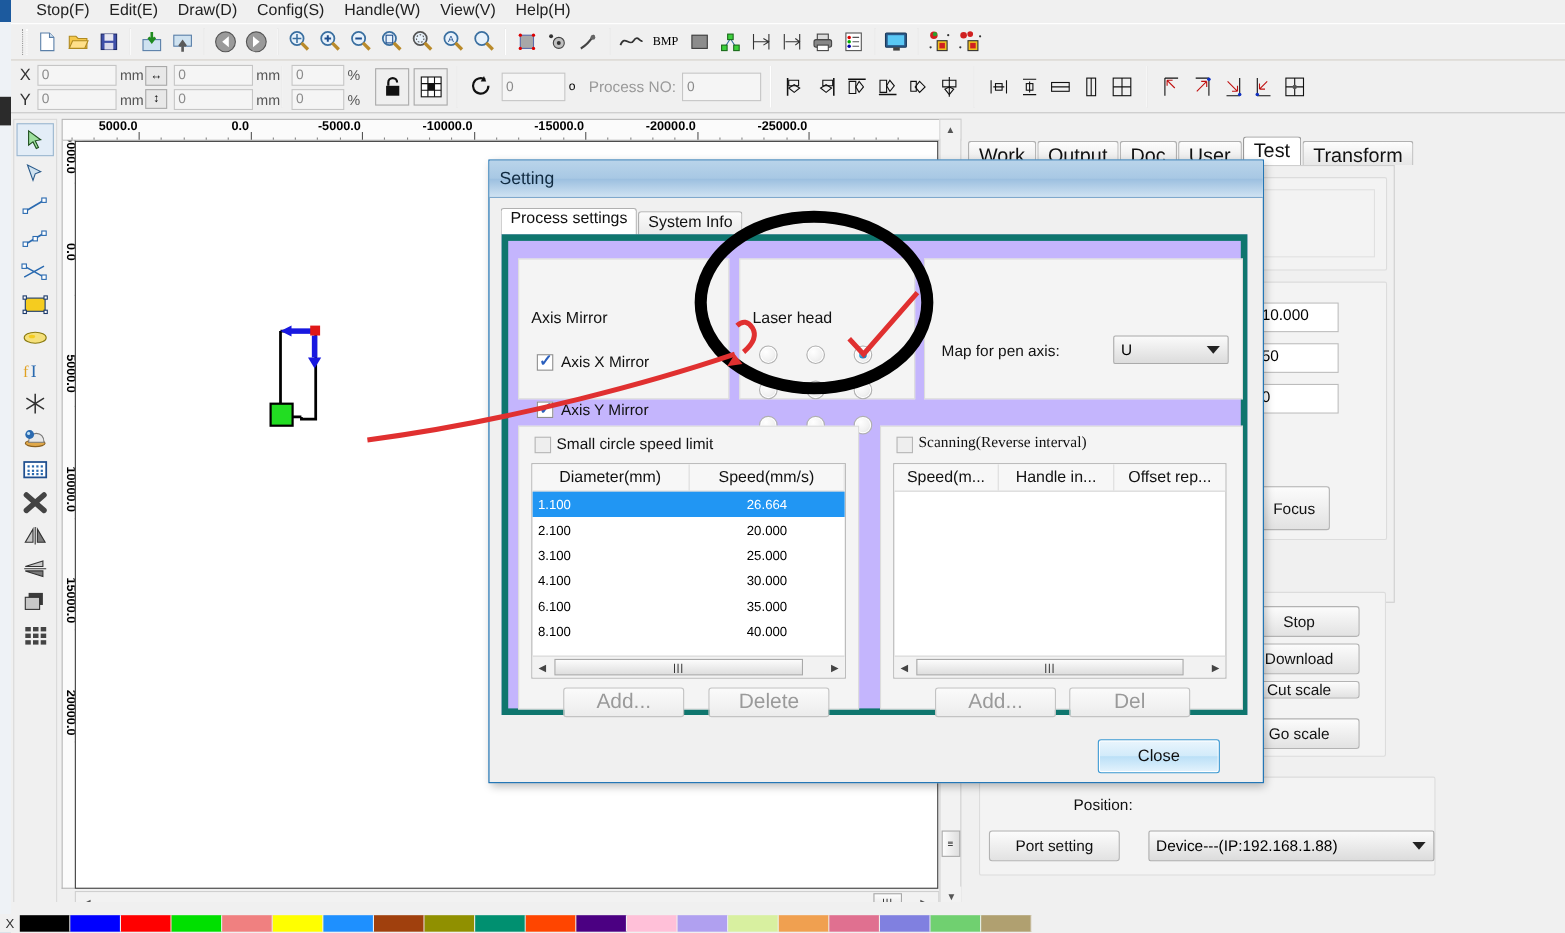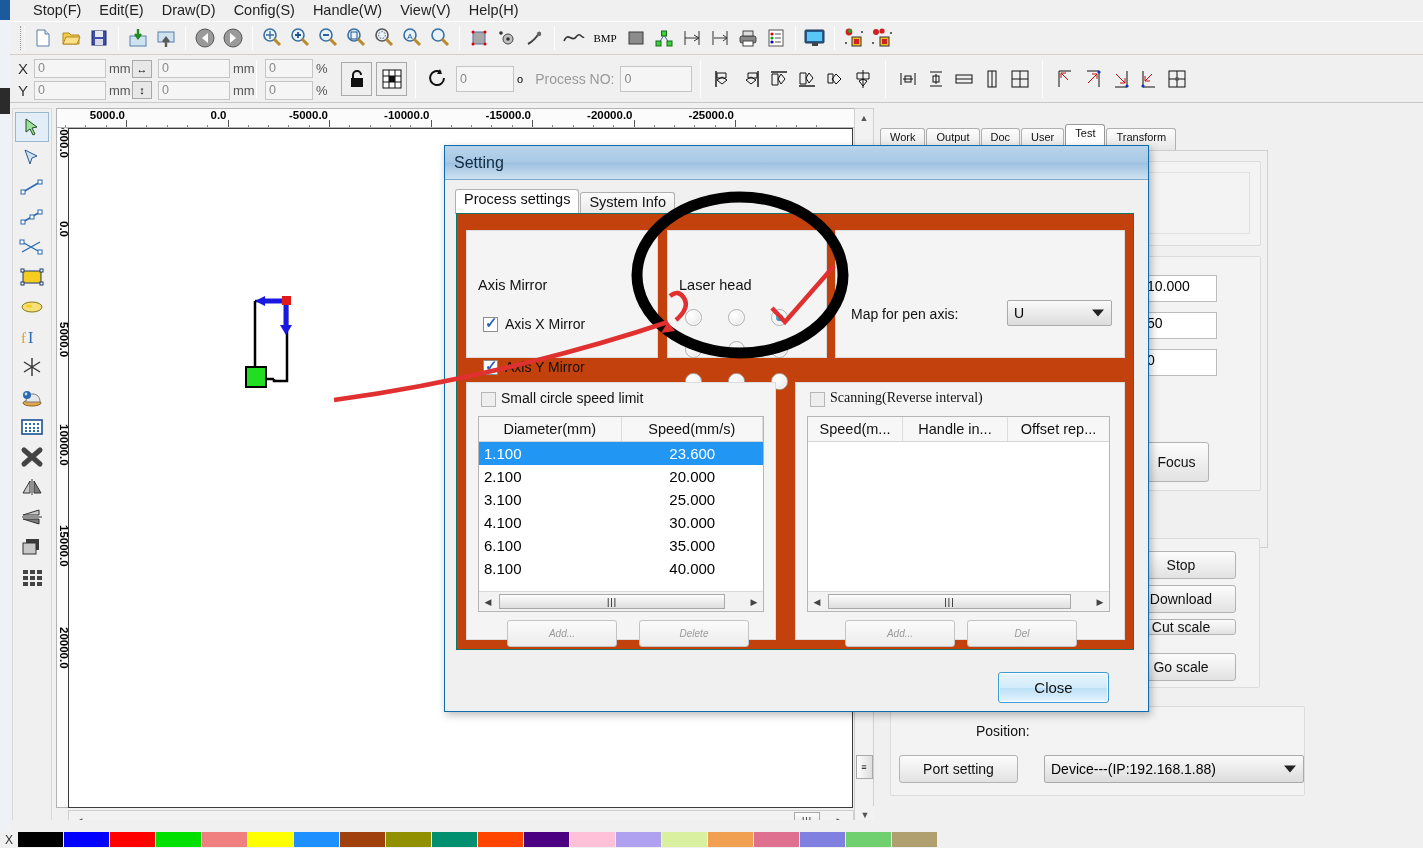--- a/index.html
+++ b/index.html
@@ -102,21 +102,21 @@
   .vscroll .arrow { width:18px;height:17px;display:flex;align-items:center;justify-content:center;background:#f2f2f2;font-size:9px;color:#555;}
   .vscroll .thumb { position:absolute; left:1px; top:646px; width:17px; height:24px; background:linear-gradient(to right,#fdfdfd,#dedede);border:1px solid #a8a8a8;display:flex;align-items:center;justify-content:center;}
   .hscroll { position:absolute; left:68px; top:810px; width:786px; height:21px; background:#f2f2f2; border:1px solid #cfcfcf; }
   .hscroll .thumb { position:absolute; left:725px; top:1px; width:26px; height:17px; background:linear-gradient(to bottom,#fdfdfd,#dedede);border:1px solid #a8a8a8;display:flex;align-items:center;justify-content:center;}
   .hscroll .arrow { position:absolute; width:18px;height:17px;top:1px;display:flex;align-items:center;justify-content:center;font-size:9px;color:#555;}
 
   
   .rightpanel { position:absolute; left:880px; top:108px; width:543px; height:722px; background:#f0f0f0; }
   .tabstrip { position:absolute; left:0; top:18px; height:24px; display:flex; align-items:flex-end; }
   .tab {
-    height:22px; padding:2px 9px 0 9px; font-size:11px; color:#111;
+    height:22px; padding:2px 9px 0 9px; font-size:18px; color:#111;
     background:linear-gradient(to bottom,#fdfdfd,#e6e6e6);
     border:1px solid #b0b0b0; border-bottom:none; margin-right:1px;
     border-radius:3px 3px 0 0;
   }
   .tab.active { background:#ffffff; height:26px; border-color:#9a9a9a; font-weight:normal; position:relative; z-index:4; }
 
   .grp { position:absolute; border:1px solid #dcdcdc; background:#f3f3f3; border-radius:2px; }
   .lblr { position:absolute; font-size:14px; color:#111; }
   .tfield {
     position:absolute; background:#fff; border:1px solid #bcbcbc; font-size:14px;
@@ -147,21 +147,21 @@
     border-bottom:1px solid #7fa8cc;
   }
   .dlg-body { position:absolute; left:0; top:34px; width:703px; height:531px; }
   .dtabstrip { position:absolute; left:10px; top:9px; display:flex; align-items:flex-end; }
   .dtab {
     height:22px; padding:1px 8px 0 8px; font-size:14.5px; color:#111;
     background:linear-gradient(to bottom,#fbfbfb,#e9e9e9); border:1px solid #b0b0b0;
     border-bottom:none; border-radius:3px 3px 0 0; margin-right:1px;
   }
   .dtab.active { background:#fff; height:25px; }
-  .dpane { position:absolute; left:11px; top:33px; width:678px; height:437px; background:#c2410c; border:1px solid #0f766e; }
+  .dpane { position:absolute; left:11px; top:33px; width:678px; height:437px; background:#c4b5fd; border:6px solid #0f766e; }
   .gbox { position:absolute; border:1px solid #dcdcdc; background:#f4f4f4; }
   .gtitle { position:absolute; font-size:14.5px; color:#111; background:#f4f4f4; padding:0 4px; }
   .cb { position:absolute; width:15px; height:15px; border:1px solid #8d8d8d; background:#fff; }
   .cb.checked { background:#fff; }
   .cb.checked:after {
     content:"✓"; position:absolute; left:1px; top:-4px; font-size:15px; color:#2a5fbd; font-weight:bold;
   }
   .cb.dis { background:#eeeeee; border-color:#b6b6b6; }
   .radio {
     position:absolute; width:17px; height:17px; border-radius:50%;
@@ -172,29 +172,29 @@
     content:""; position:absolute; left:4px; top:4px; width:7px; height:7px; border-radius:50%;
     background:radial-gradient(circle at 35% 30%, #6fd0f5 0%, #1c8fd0 60%, #0b5f90 100%);
   }
   .lview { position:absolute; background:#fff; border:1px solid #b5b5b5; overflow:hidden; }
   .lv-head { display:flex; height:25px; background:#f7f7f7; border-bottom:1px solid #d5d5d5; }
   .lv-head div {
     font-size:14.5px; color:#111; display:flex; align-items:center; justify-content:center;
     border-right:1px solid #dcdcdc; height:100%;
   }
   .lv-row { display:flex; height:23px; }
-  .lv-row div { font-size:15px; display:flex; align-items:center; height:100%; }
+  .lv-row div { font-size:12px; display:flex; align-items:center; height:100%; }
   .lv-row.sel { background:#2196f3; color:#fff; }
   .lv-sb { position:absolute; left:0; bottom:0; width:100%; height:20px; background:#f2f2f2; border-top:1px solid #d8d8d8; }
   .lv-sb .thumb { position:absolute; left:20px; top:2px; height:15px; background:linear-gradient(to bottom,#fcfcfc,#dedede); border:1px solid #a9a9a9; display:flex; align-items:center; justify-content:center; }
   .lv-sb .arw { position:absolute; top:2px; width:14px; height:15px; display:flex; align-items:center; justify-content:center; font-size:9px; color:#444; }
   .dbtn {
     position:absolute; background:linear-gradient(to bottom,#fbfbfb,#ececec);
-    border:1px solid #c3c3c3; border-radius:3px; color:#9a9a9a; font-size:10px;
-    display:flex; align-items:center; justify-content:center;font-style:italic;
+    border:1px solid #c3c3c3; border-radius:3px; color:#9a9a9a; font-size:19px;
+    display:flex; align-items:center; justify-content:center;
   }
   .closebtn {
     position:absolute; left:998px; top:672px; width:111px; height:31px;
     background:linear-gradient(to bottom,#eaf5fd 0%,#d2ebfa 50%,#bbe0f7 51%,#e4f3fd 100%);
     border:1px solid #3c9ad4; border-radius:3px; font-size:15px; color:#111;
     display:flex; align-items:center; justify-content:center; z-index:60;
     box-shadow:0 0 0 1px #fff inset;
   }
 
   
@@ -949,21 +949,21 @@
         <div class="cb dis" style="left:24px;top:178px;"></div>
         <span class="lblr" style="left:44px;top:176px;">Small circle speed limit</span>
 
         <div class="lview" style="left:21px;top:202px;width:286px;height:196px;">
           <div class="lv-head">
             <div style="width:143px">Diameter(mm)</div>
             <div style="width:142px">Speed(mm/s)</div>
           </div>
           <div class="lv-row sel">
             <div style="width:143px;padding-left:5px">1.100</div>
-            <div style="width:142px;justify-content:center">23.600</div>
+            <div style="width:142px;justify-content:center">26.664</div>
           </div>
           <div class="lv-row">
             <div style="width:143px;padding-left:5px">2.100</div>
             <div style="width:142px;justify-content:center">20.000</div>
           </div>
           <div class="lv-row">
             <div style="width:143px;padding-left:5px">3.100</div>
             <div style="width:142px;justify-content:center">25.000</div>
           </div>
           <div class="lv-row">

